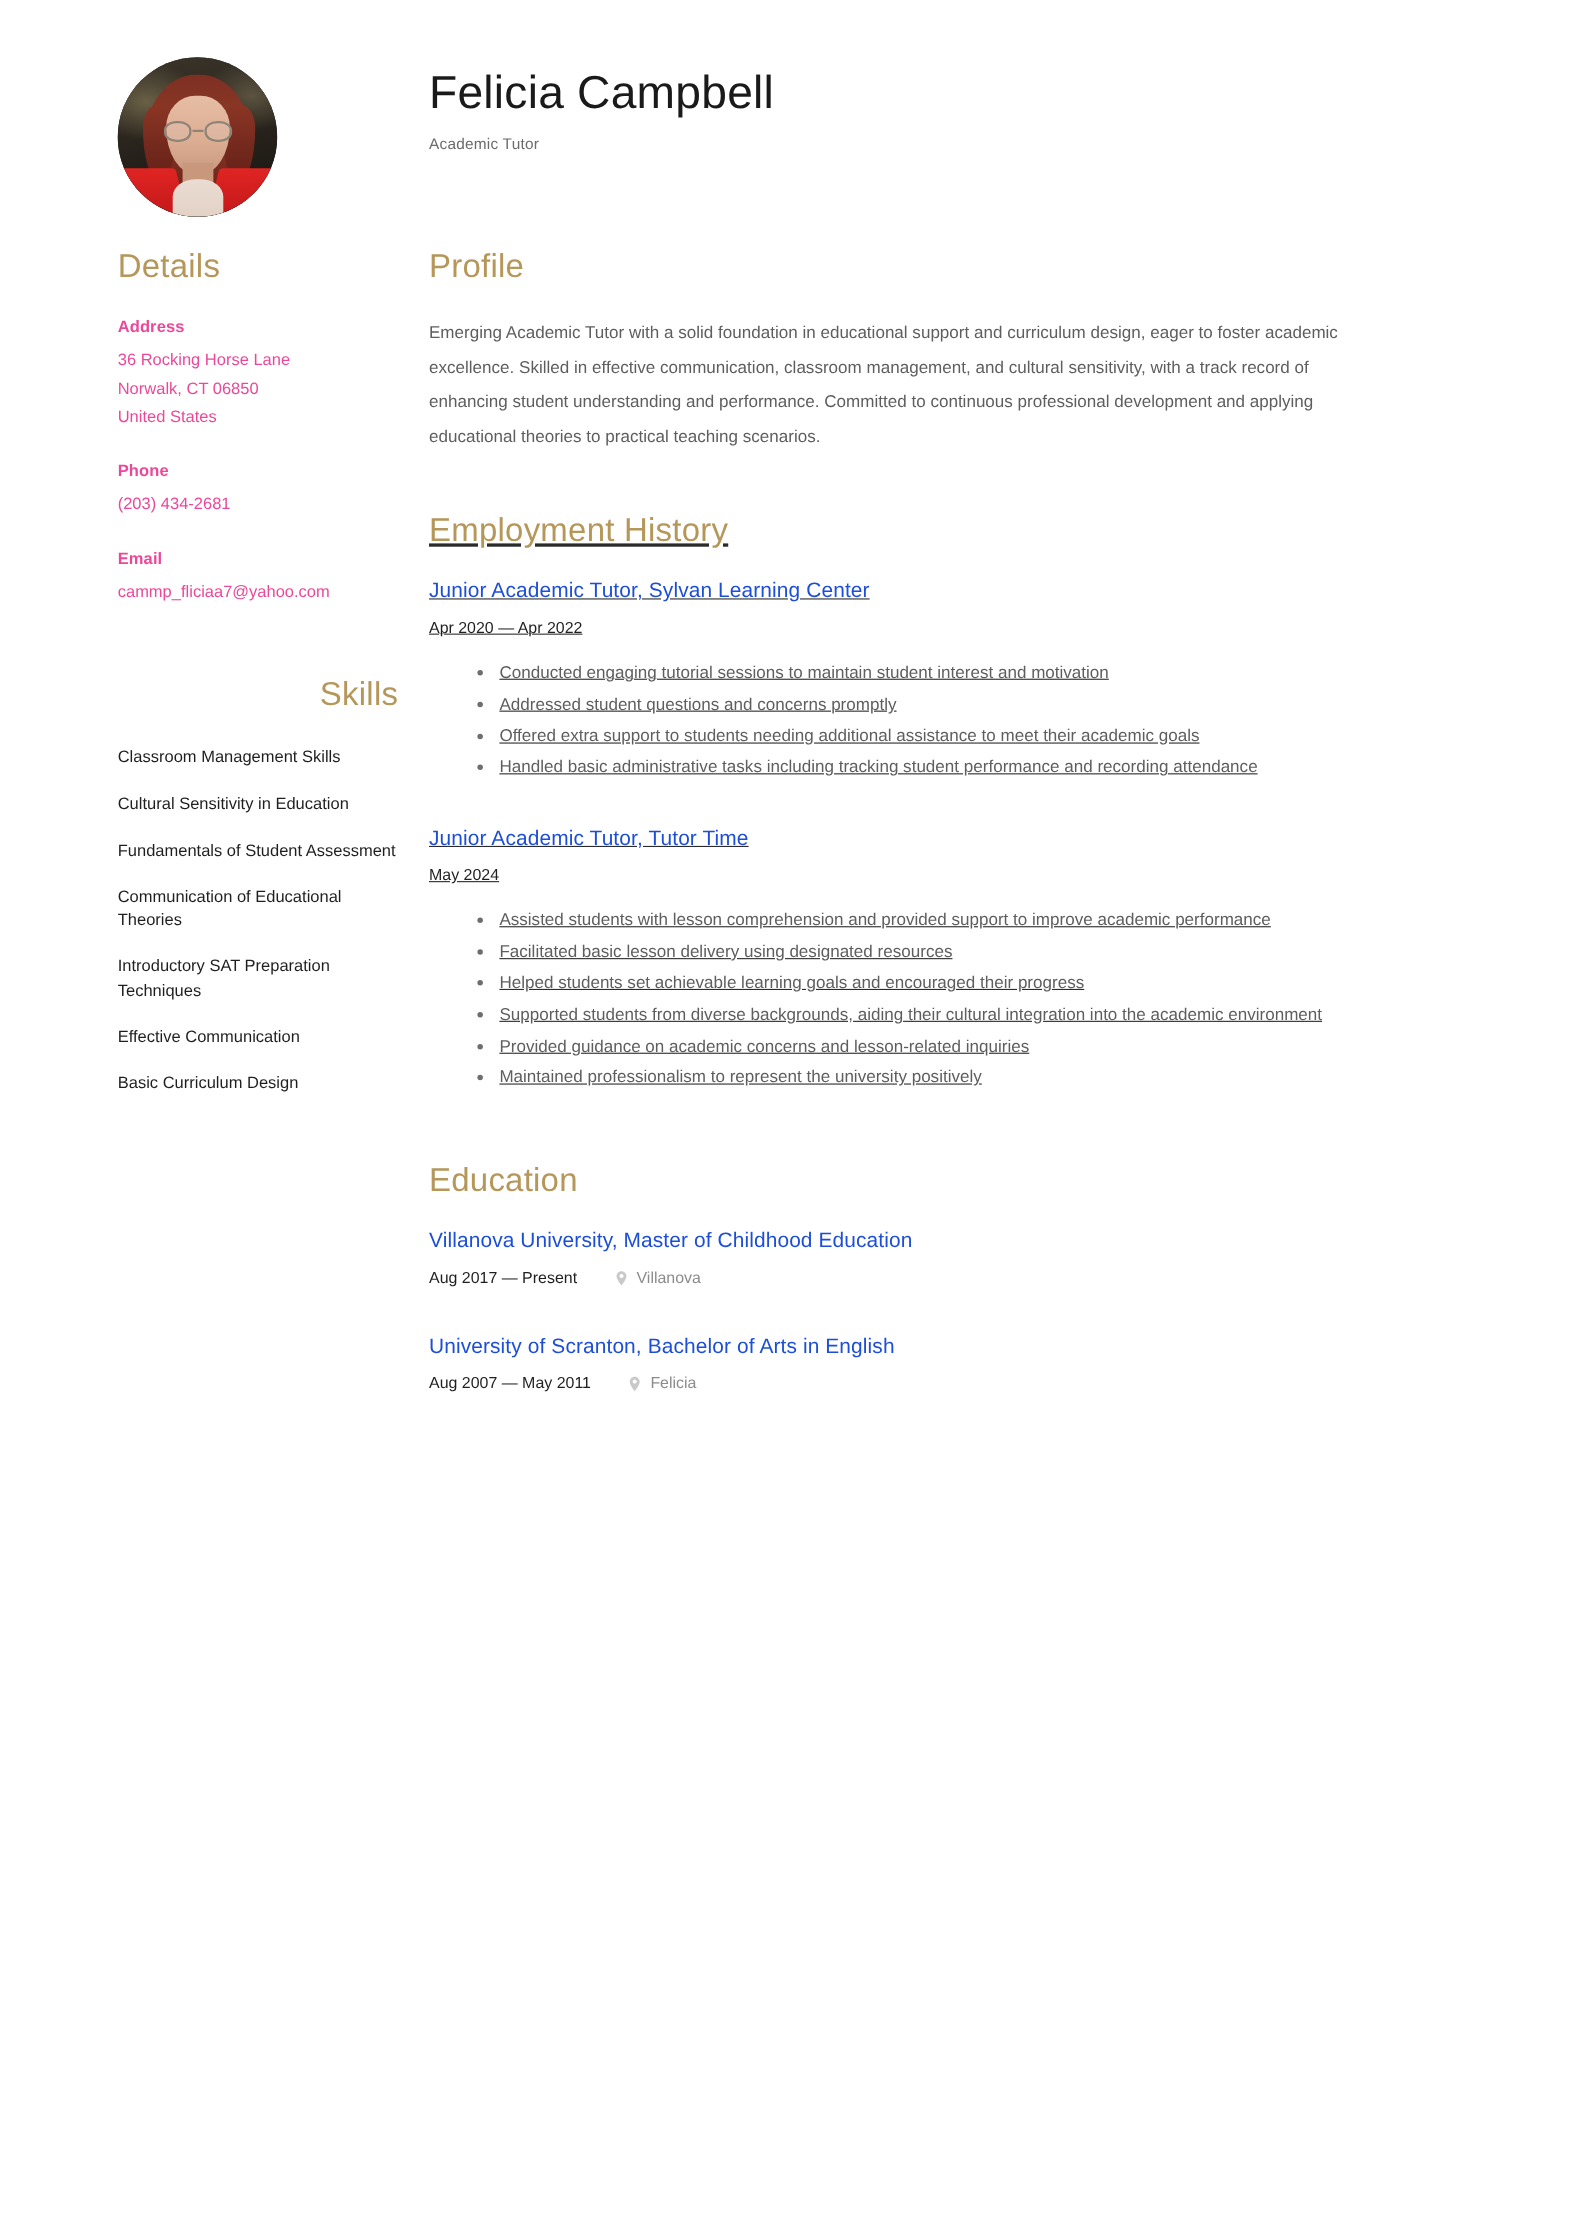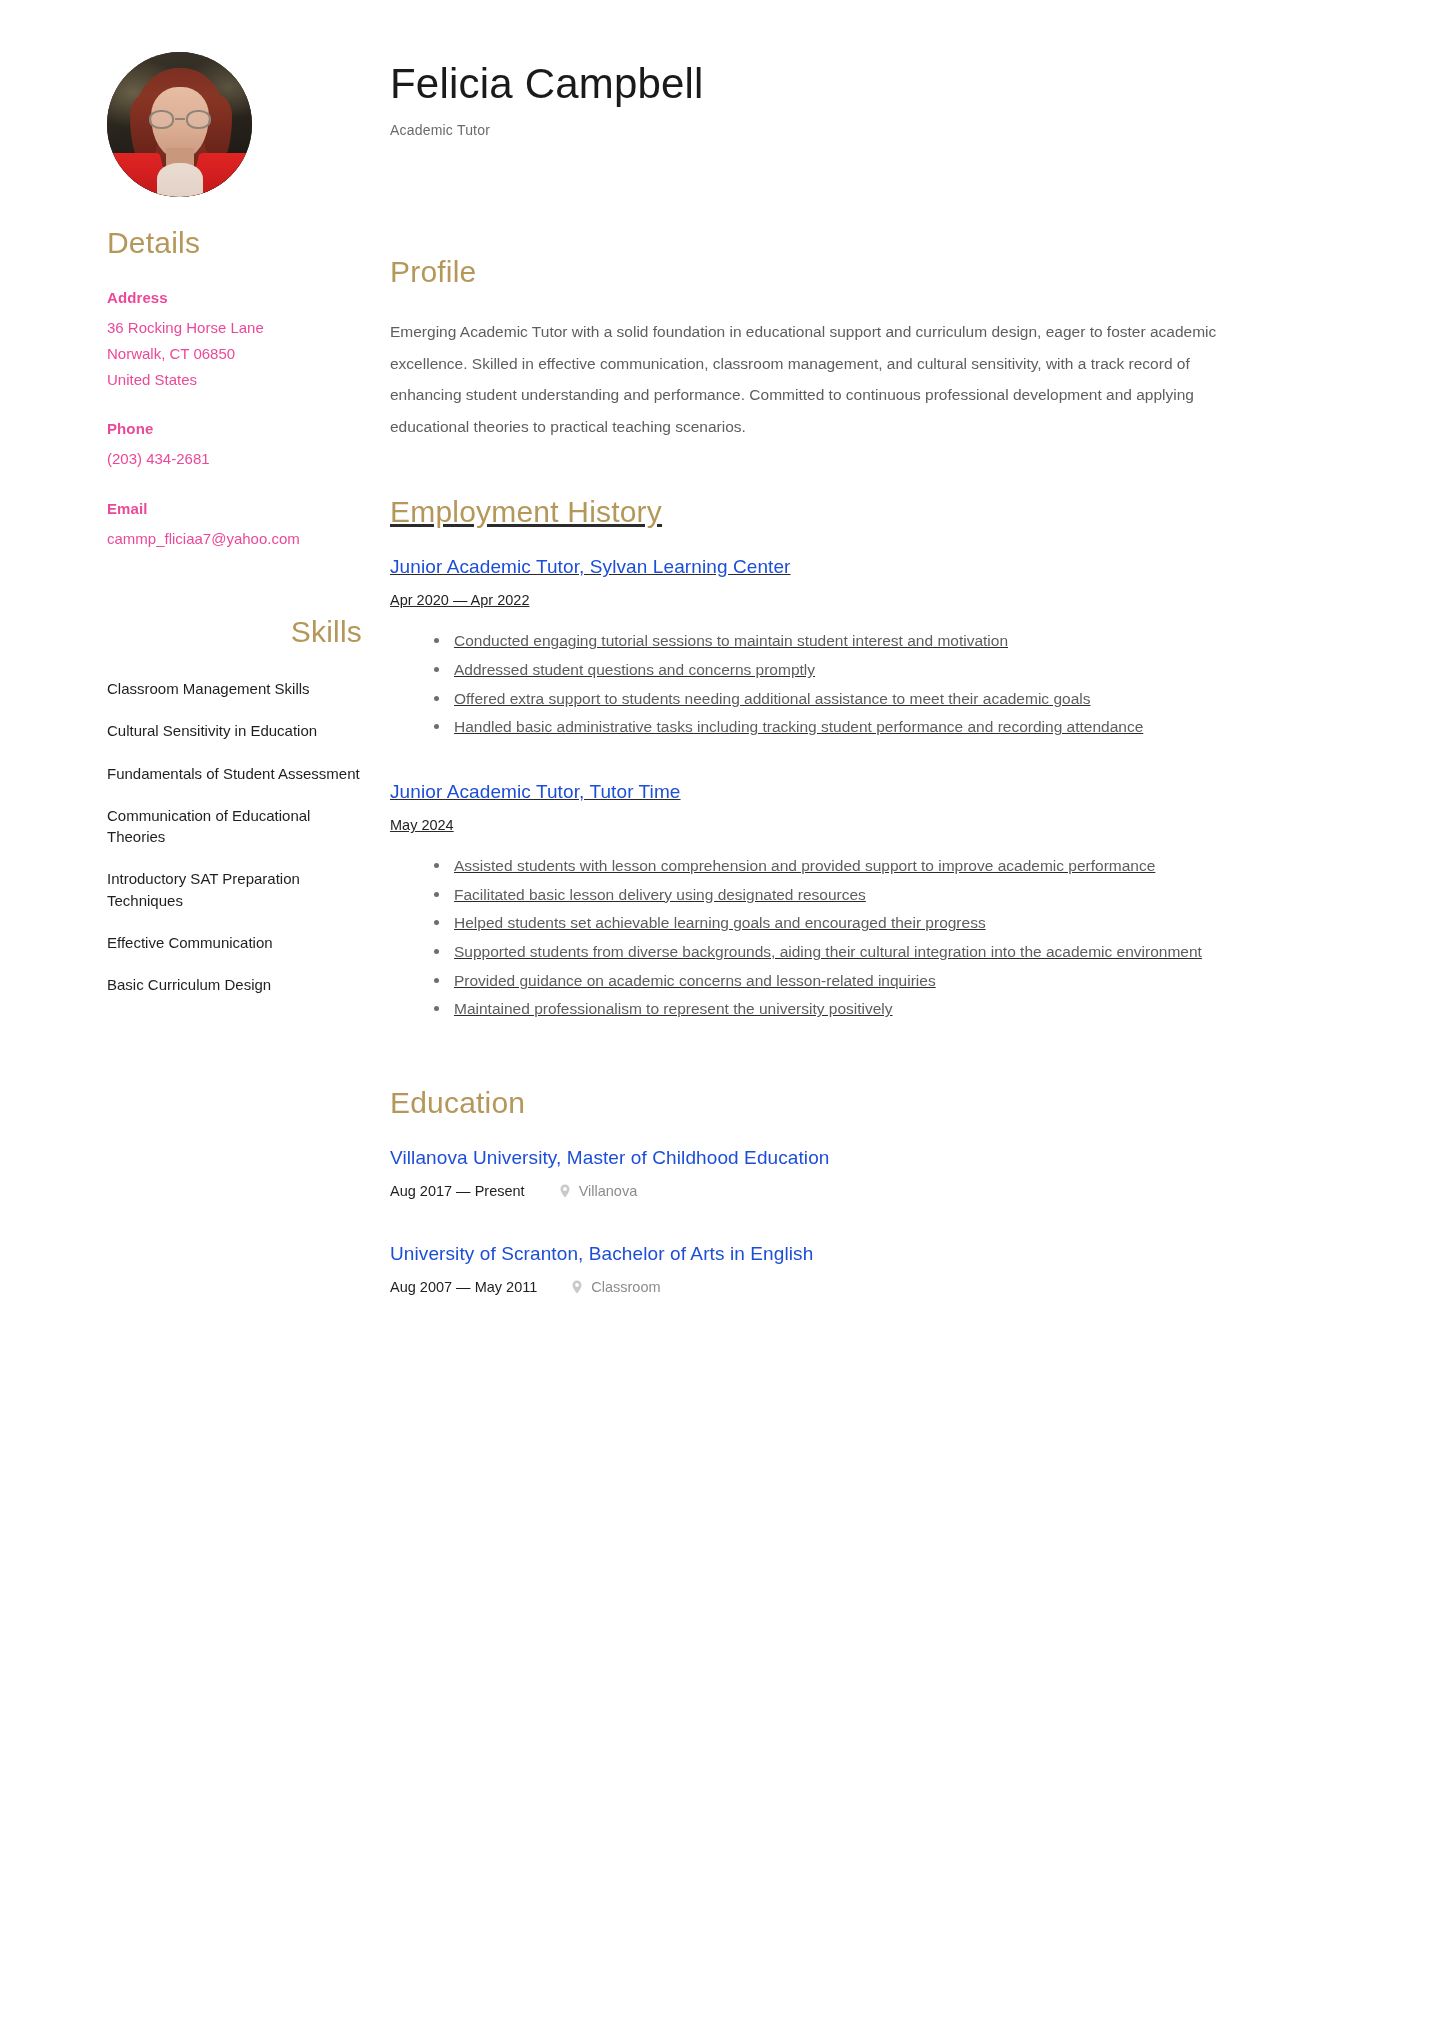--- a/index.html
+++ b/index.html
@@ -196,21 +196,21 @@
 
   .skill-item {
     font-size: 15px;
     color: #1f1f1f;
     line-height: 1.42;
     margin-bottom: 21px;
   }
 
   
   .main-section { margin-bottom: 46px; }
-  .main-section .section-title { margin-bottom: 26px; margin-top: 29px; }
+  .main-section .section-title { margin-bottom: 26px; }
 
   .profile-text {
     font-size: 15.5px;
     color: #5e5e5e;
     line-height: 2.04;
     max-width: 860px;
   }
 
   .entry { margin-bottom: 40px; }
   .entry:last-child { margin-bottom: 0; }
@@ -408,21 +408,21 @@
             <div class="entry">
               <div class="entry-title">University of Scranton, Bachelor of Arts in English</div>
               <div class="entry-meta">
                 <span class="entry-date">Aug 2007 — May 2011</span>
                 <span class="entry-location">
                   <span class="pin-icon">
                     <svg width="12" height="14" viewBox="0 0 12 14" xmlns="http://www.w3.org/2000/svg">
                       <path d="M6 0.6C3.5 0.6 1.5 2.6 1.5 5.1c0 3.2 4.1 8 4.3 8.2a.3.3 0 0 0 .46 0C6.4 13.1 10.5 8.3 10.5 5.1 10.5 2.6 8.5.6 6 .6zm0 6.3a1.9 1.9 0 1 1 0-3.8 1.9 1.9 0 0 1 0 3.8z" fill="#c9c9c9"></path>
                     </svg>
                   </span>
-                  <span>Classroom</span>
+                  <span>Felicia</span>
                 </span>
               </div>
             </div>
           </div>
       </section>
 
     </main>
   </div>
 </div>
 

